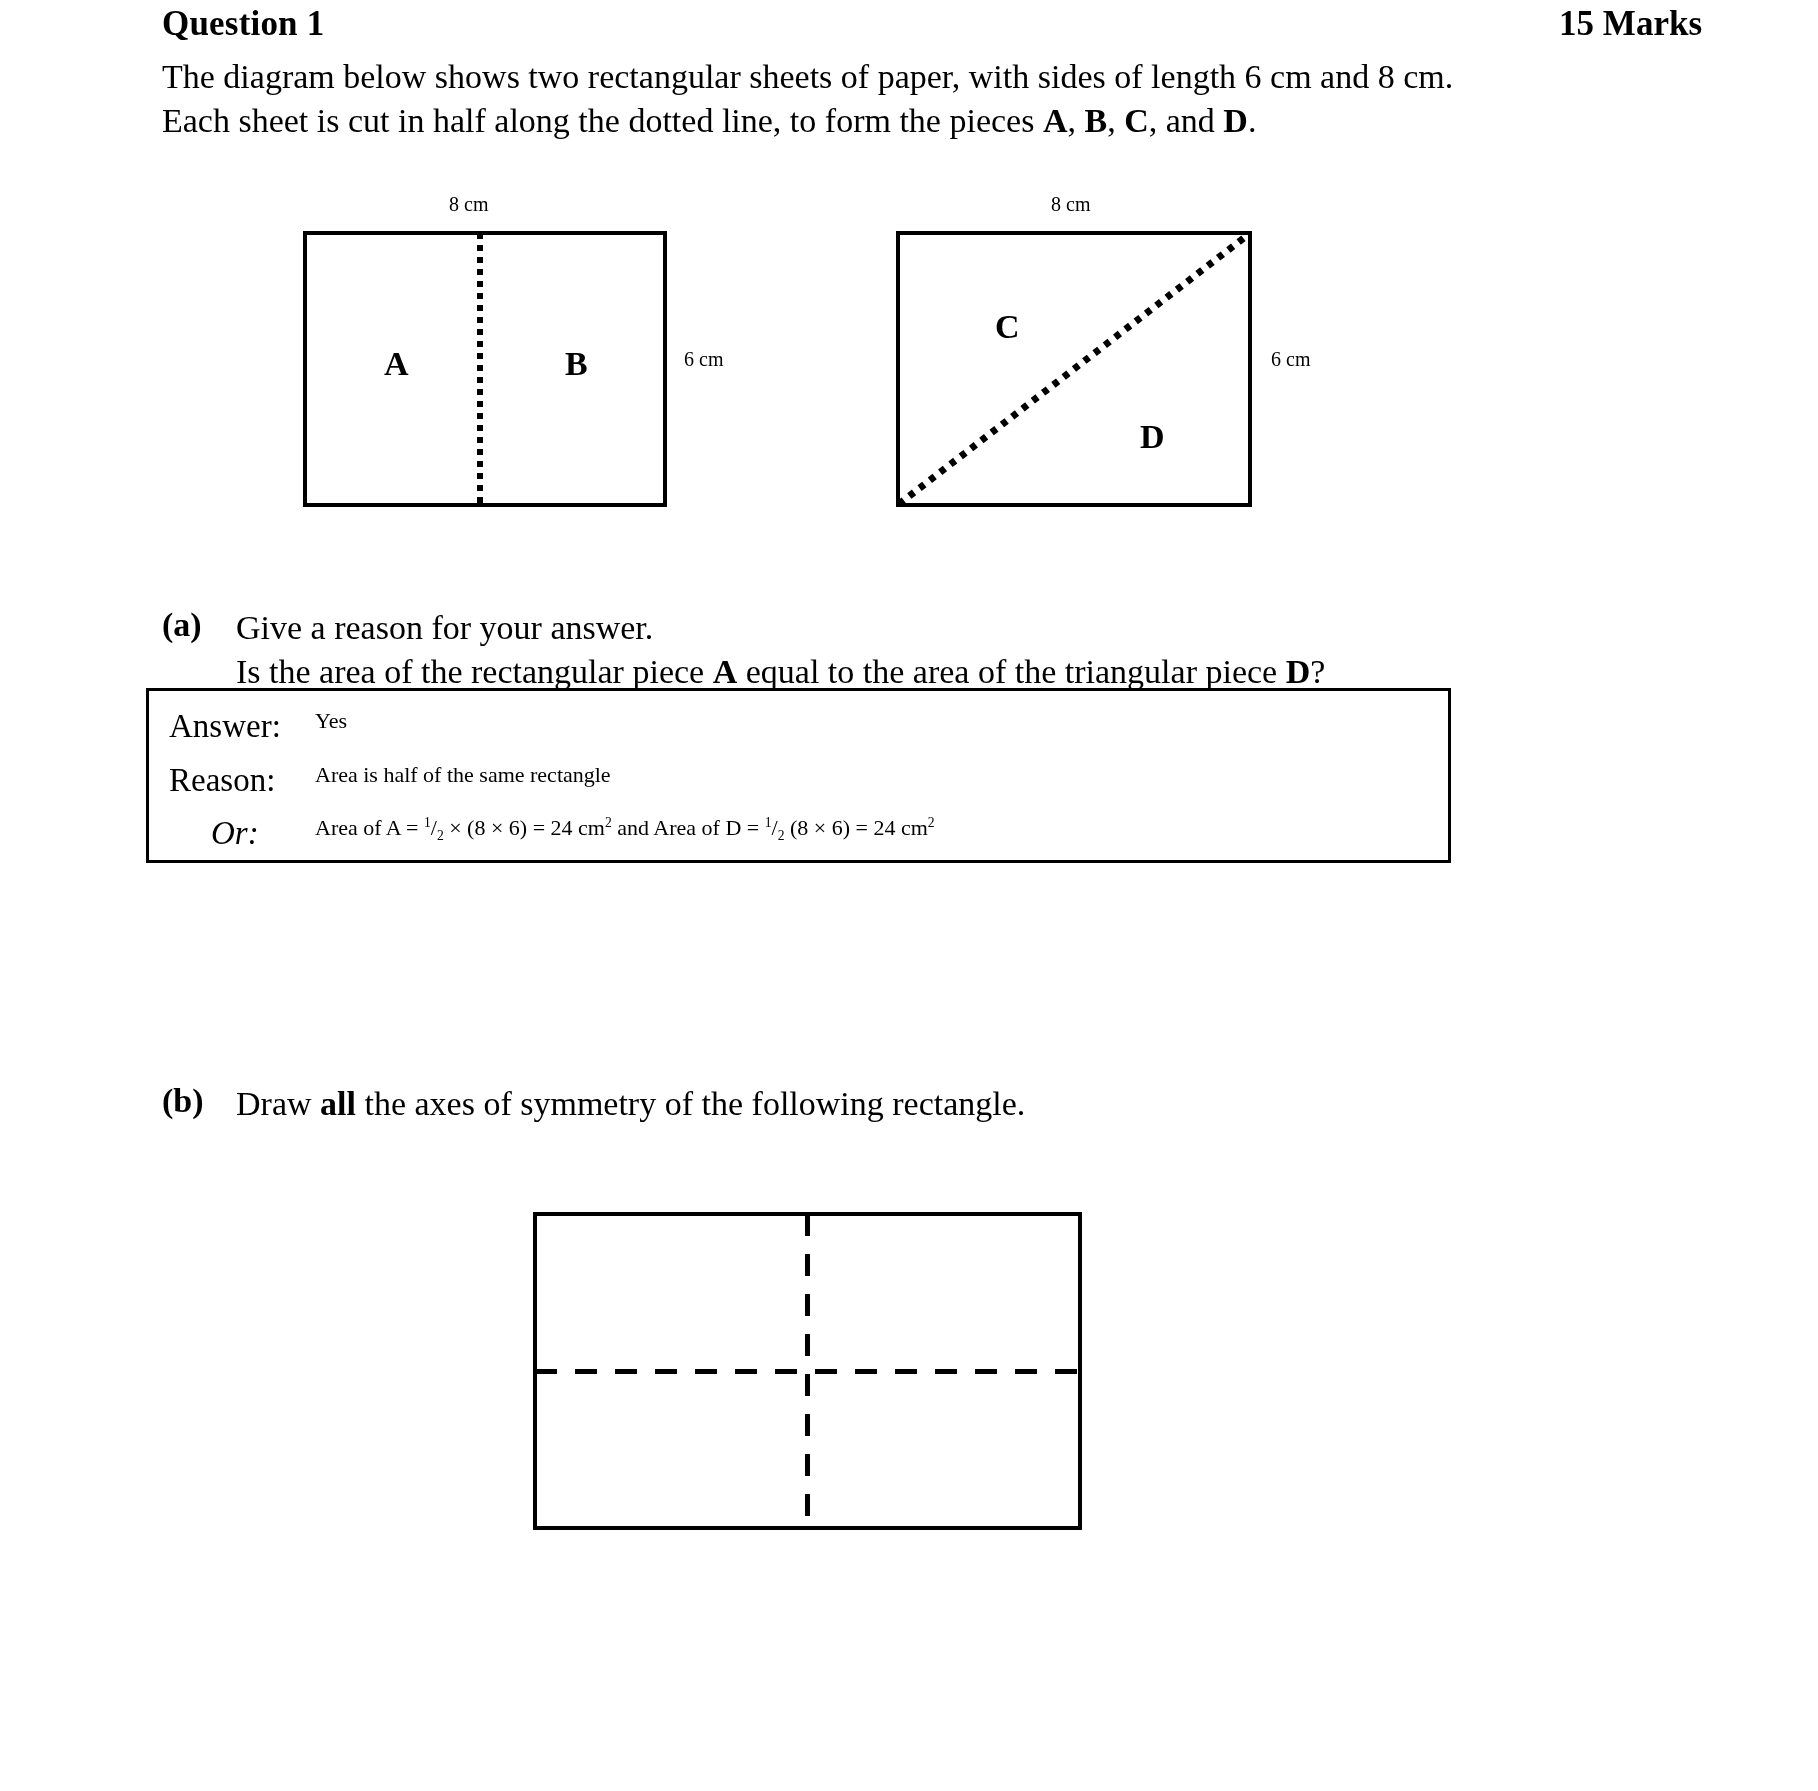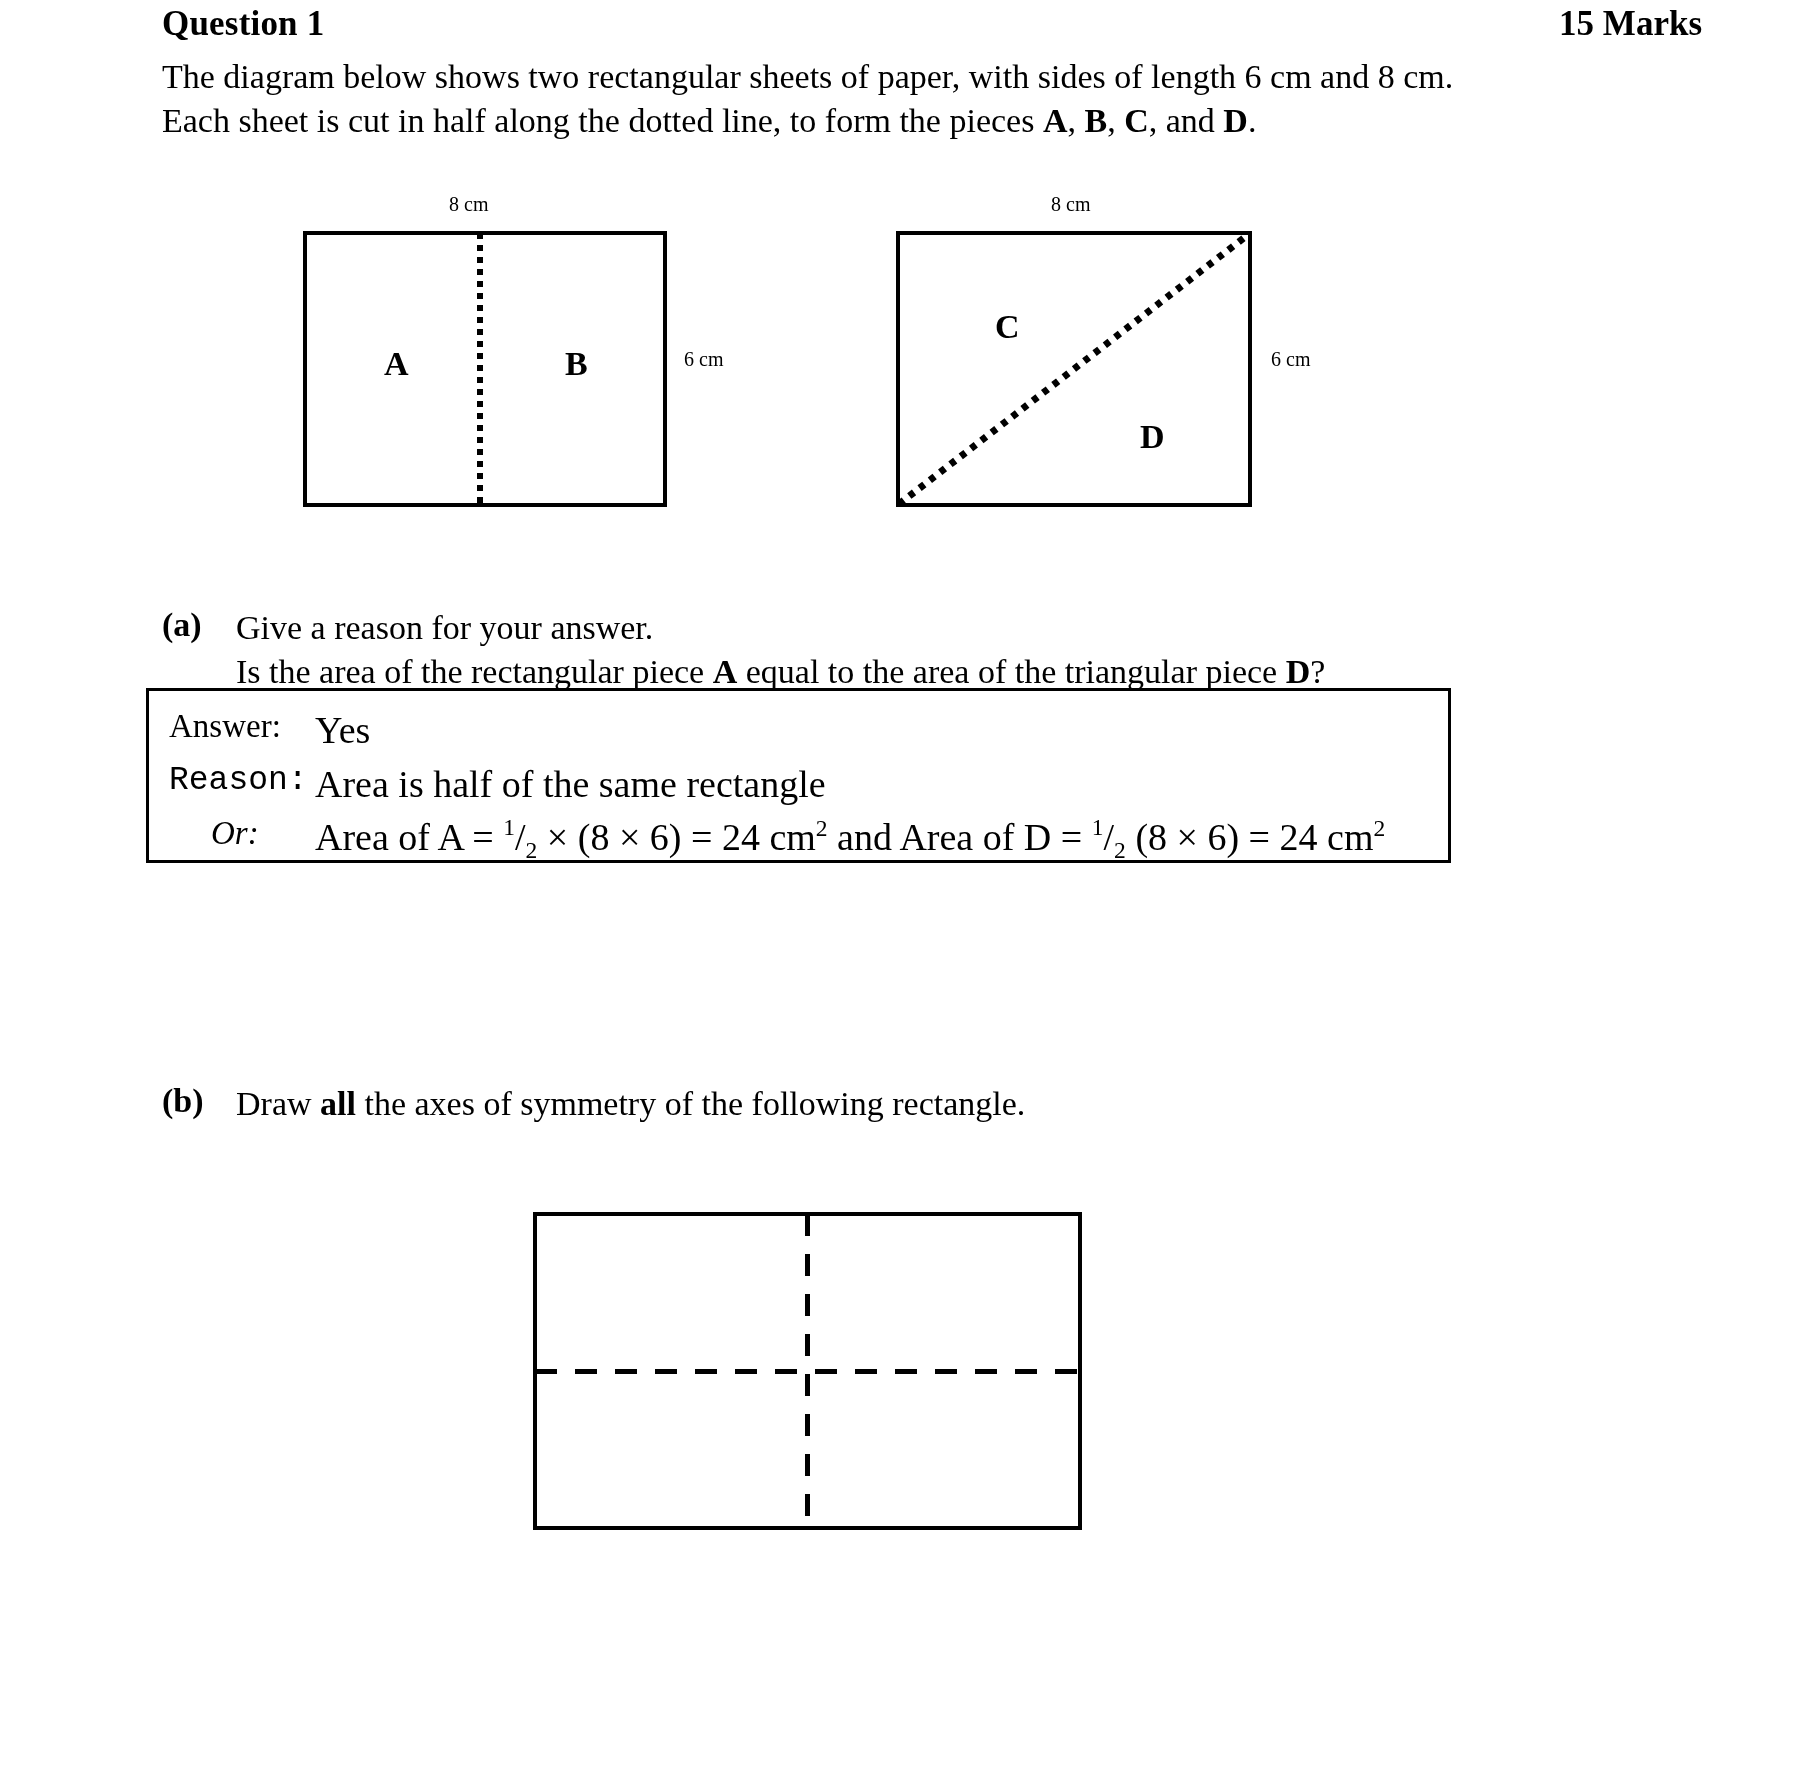--- a/index.html
+++ b/index.html
@@ -104,21 +104,21 @@
 
   
   .answer-box {
     position: absolute;
     border: 3px solid #000;
     box-sizing: border-box;
     background: #fff;
   }
   .ab-key { position: absolute; font-size: 33px; white-space: nowrap; }
   .ab-key.italic { font-style: italic; }
-  .ab-val { position: absolute; font-size: 38px; white-space: nowrap; }
+  .ab-val { position: absolute; font-size: 22px; white-space: nowrap; }
 
   sup.num {
     font-size: 0.62em;
     vertical-align: 0.62em;
     line-height: 0;
   }
   sub.den {
     font-size: 0.62em;
     vertical-align: -0.33em;
     line-height: 0;
@@ -190,21 +190,21 @@
   <div class="part-tag" style="left:150px;top:606px;">(a)</div>
   <div class="part-text" style="left:224px;top:606px;width:1300px;">
     <div>Give a reason for your answer.</div>
     <div><span>Is the area of the rectangular piece </span><b>A</b><span> equal to the area of the triangular piece </span><b>D</b><span>?</span></div>
   </div>
 
   <div class="answer-box" style="left:134px;top:688px;width:1305px;height:175px;padding-left:32px;">
     <div class="ab-key" style="left:20px;top:17px;">Answer:</div>
     <div class="ab-val" style="left:166px;top:17px;">Yes</div>
 
-    <div class="ab-key" style="left:20px;top:71px;font-family:Liberation Mono, monospace;">Reason:</div>
+    <div class="ab-key" style="left:20px;top:71px;">Reason:</div>
     <div class="ab-val" style="left:166px;top:71px;">Area is half of the same rectangle</div>
 
     <div class="ab-key italic" style="left:62px;top:124px;">Or:</div>
     <div class="ab-val" style="left:166px;top:124px;">
       <span>Area of A = </span><sup class="num">1</sup><span class="slash">/</span><sub class="den">2</sub><span> × (8 × 6) = 24 cm</span><sup class="sq">2</sup><span>  and  Area of D = </span><sup class="num">1</sup><span class="slash">/</span><sub class="den">2</sub><span> (8 × 6) = 24 cm</span><sup class="sq">2</sup>
     </div>
   </div>
 
   <div class="part-tag" style="left:150px;top:1082px;">(b)</div>
   <div class="part-text" style="left:224px;top:1082px;width:1300px;">

